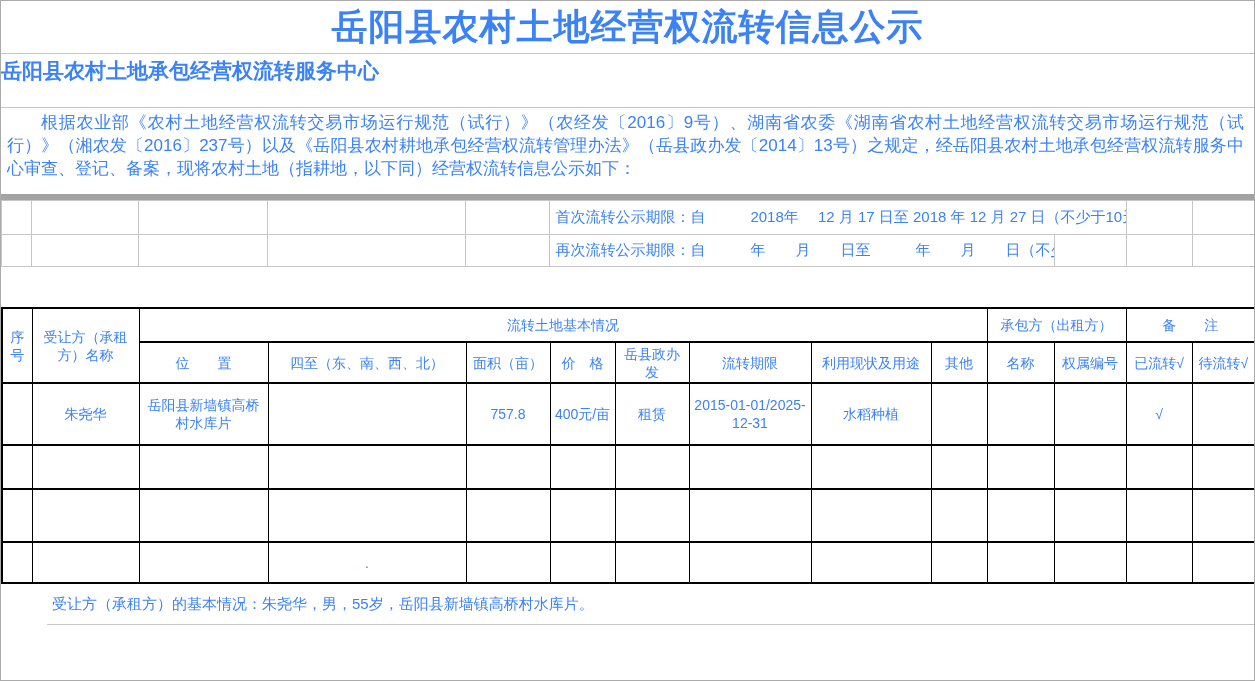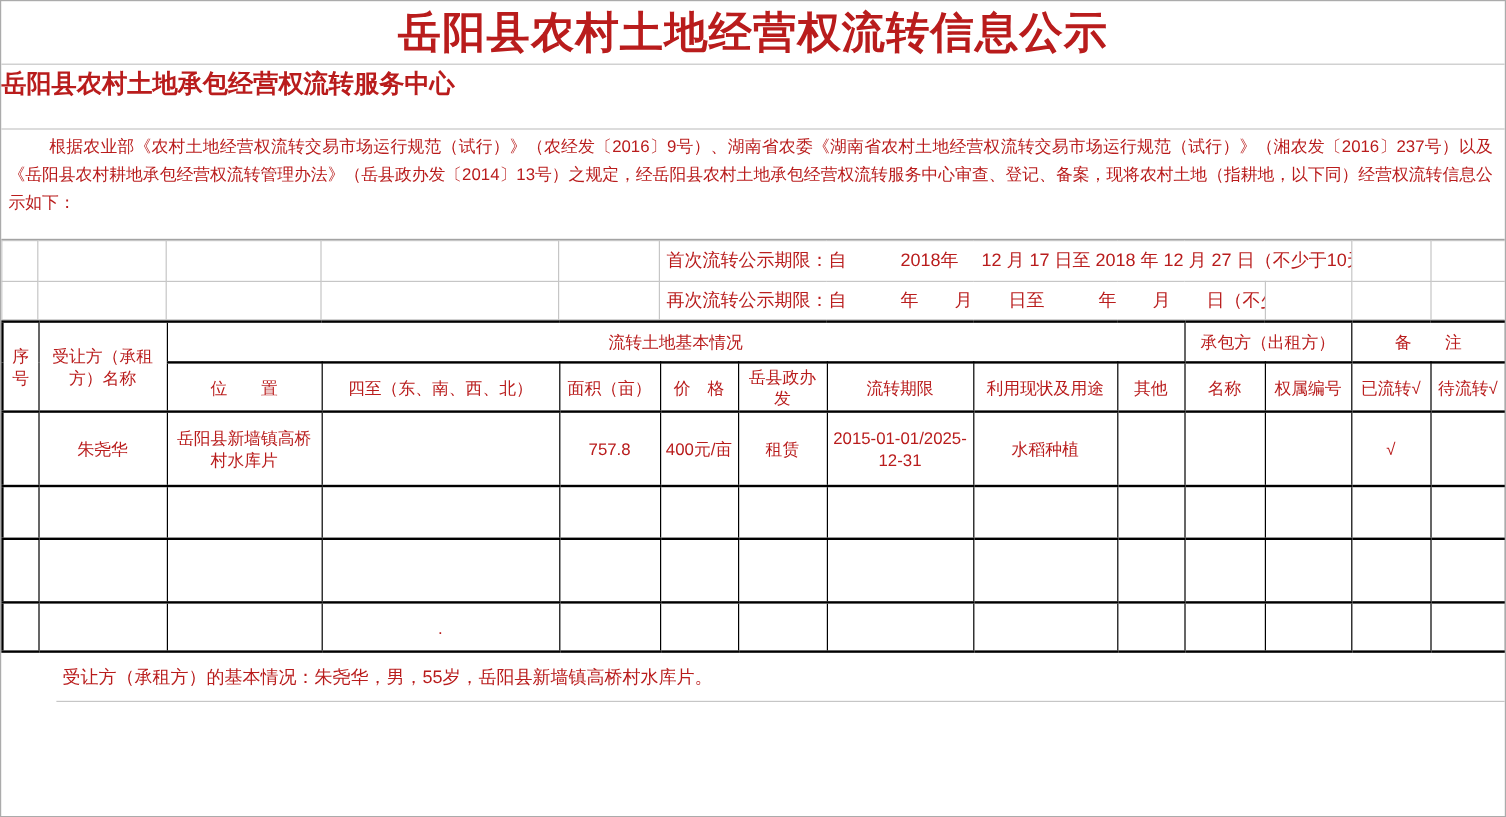--- a/index.html
+++ b/index.html
@@ -2,66 +2,66 @@
 <html><head>
 <meta charset="utf-8">
 <style>
   html,body { margin:0; padding:0; background:#e8e8e8; }
   .page {
     position:relative;
     width:1255px; height:681px;
     box-sizing:border-box;
     background:#fff;
     border:1px solid #ababab;
-    color:#b91c1c;
+    color:#3b82f6;
     font-family:"Liberation Sans","DejaVu Sans",sans-serif;
     overflow:hidden;
   }
   
   .title-row {
     height:52px;
     border-bottom:1px solid #c6c6c6;
     display:flex; align-items:center; justify-content:center;
     font-size:36px; font-weight:bold; letter-spacing:1px;
   }
   .subtitle-block {
     height:54px;
     border-bottom:1px solid #c6c6c6;
     text-align:left;
     padding-top:3px; box-sizing:border-box;
   }
   .subtitle-line { font-size:21px; font-weight:bold; line-height:28px; }
   .issue-line   { font-size:19px; font-weight:bold; line-height:22px; letter-spacing:2px; }
   .intro-block {
     height:92px;
-    border-bottom:1px solid #a3a3a3;
+    border-bottom:6px solid #a3a3a3;
     box-sizing:border-box;
     padding:3px 10px 4px 6px;
-    font-size:14px; line-height:23px;
+    font-size:17px; line-height:23px;
     text-indent:34px;
     text-align:justify;
   }
   
   table { border-collapse:collapse; table-layout:fixed; width:1255px; }
   td { overflow:hidden; }
   
   .grid td {
     border:1px solid #c6c6c6;
     font-size:14px;
     padding:0;
   }
   .grid .period-text {
     white-space:pre;
     padding-left:5px;
     font-size:15px;
   }
   .row-notice-a td { height:33px; }
   .row-notice-b td { height:31px; }
   
-  .main { border:2px solid #000; }
+  .main { border:2px solid #000;margin-top:40px; }
   .main td {
     border:solid #000;
     border-width:2px 1px;
     font-size:14px;
     text-align:center;
     vertical-align:middle;
     padding:1px 3px;
     word-break:break-all;
     line-height:18px;
   }

